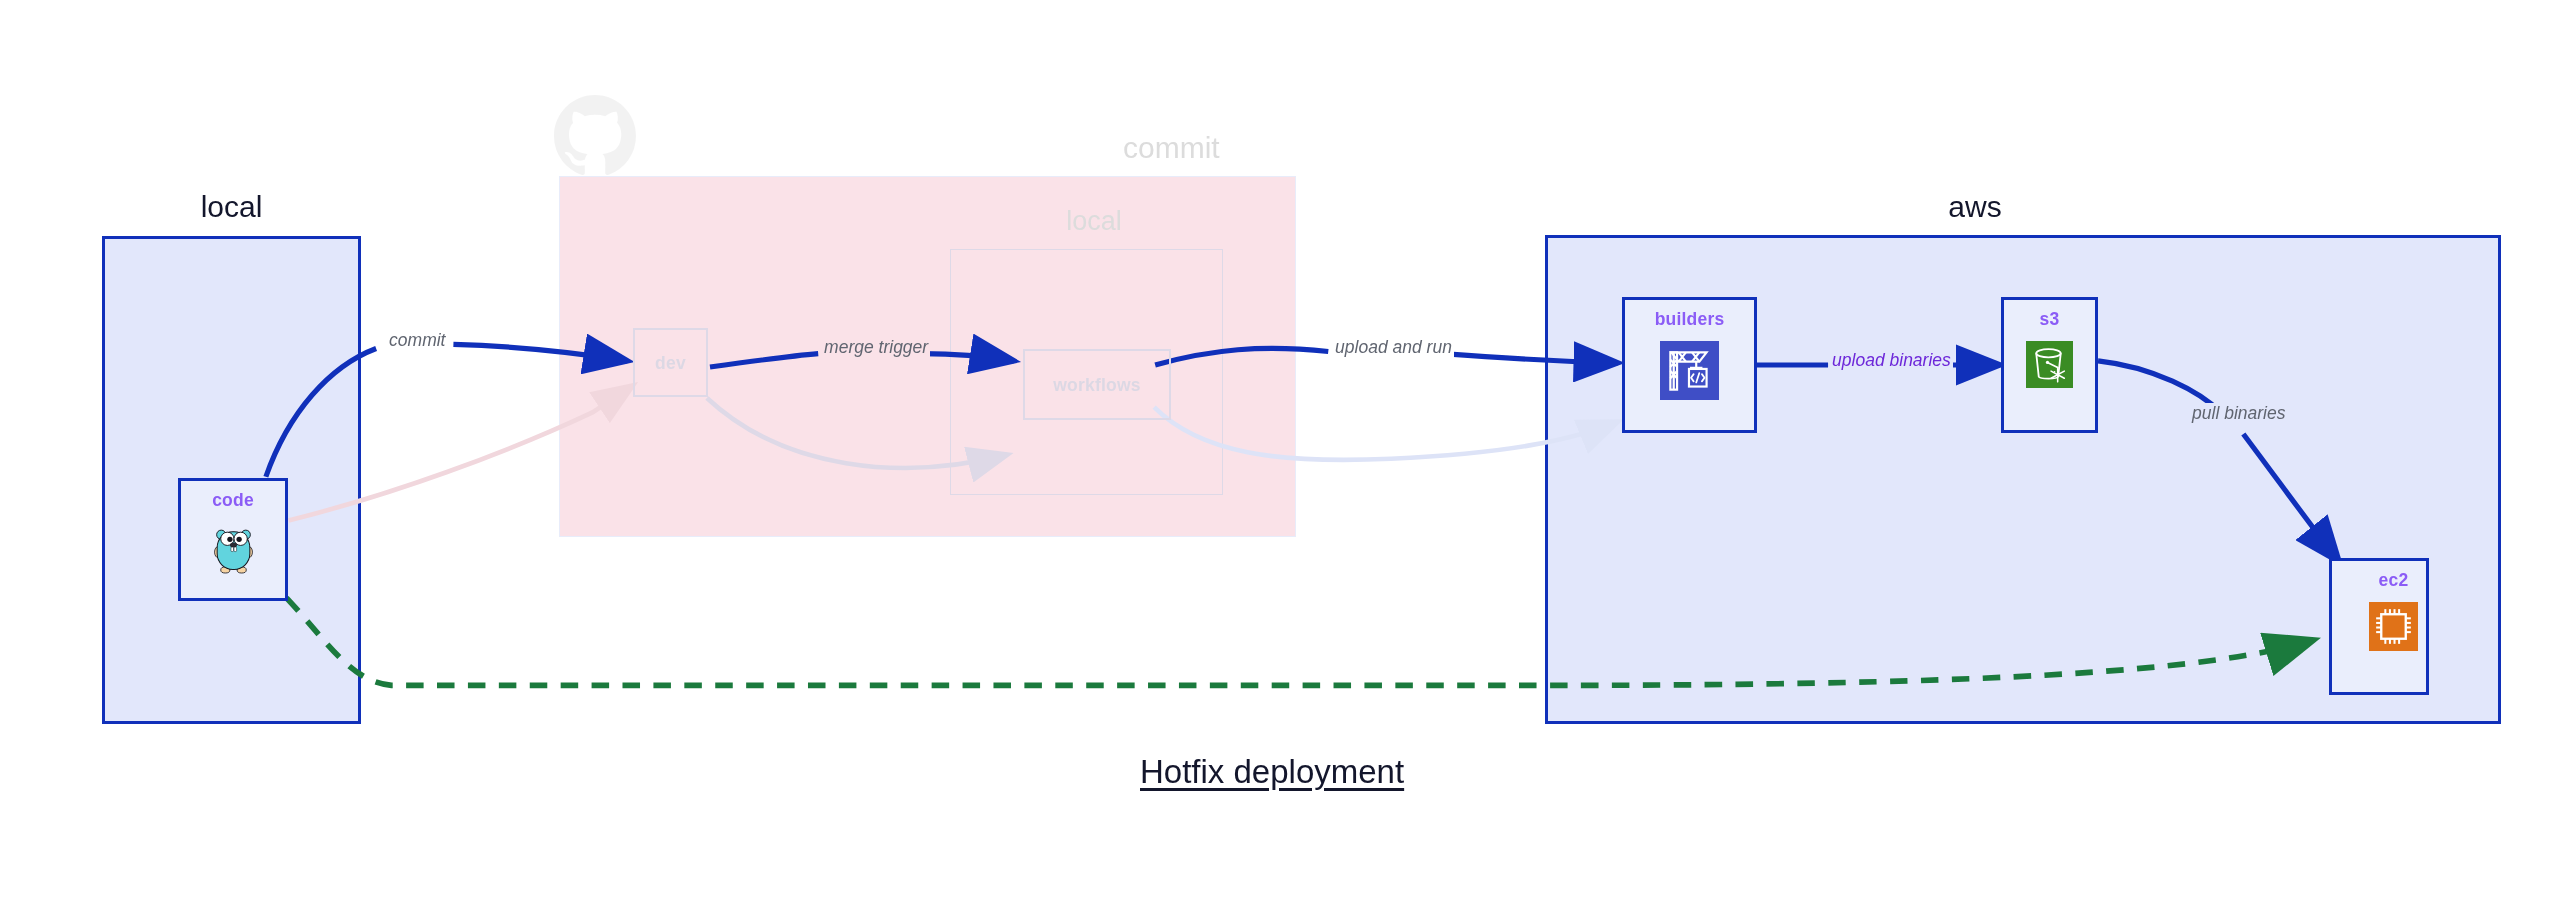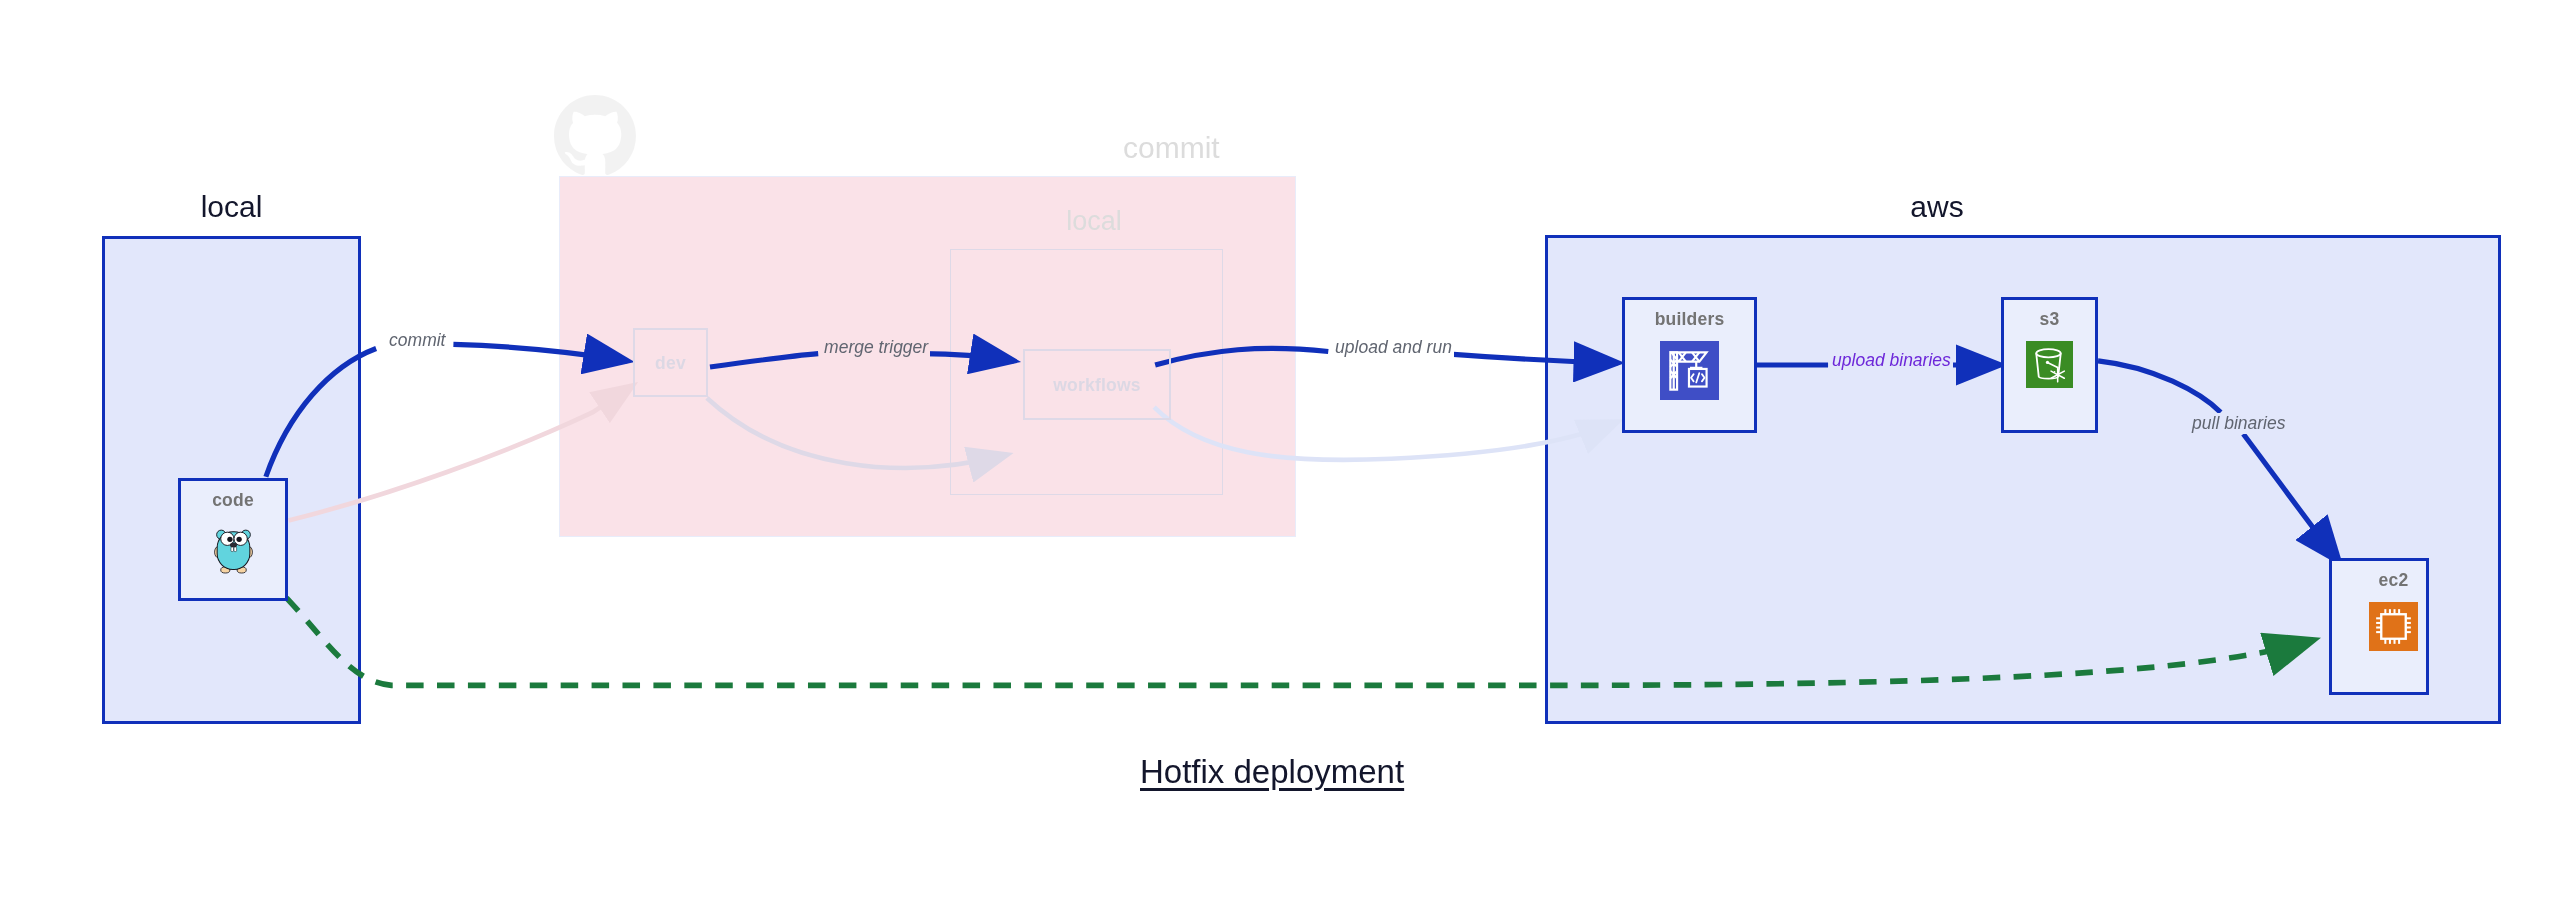--- a/index.html
+++ b/index.html
@@ -13,21 +13,21 @@
 
   .container{position:absolute;box-sizing:border-box;}
   .container.blue{background:#e2e7fb;border:3.6px solid #1030ba;}
   .container.pink{background:#fae2e8;border:1.5px solid #e8ecfa;}
   .container.inner-faded{background:transparent;border:1.5px solid #ded9e7;}
 
   .node{position:absolute;box-sizing:border-box;display:flex;flex-direction:column;align-items:center;}
   .node.solid{background:#eaeefc;border:3.6px solid #1030ba;}
   .node.faded{background:transparent;border:2.1px solid #ded9e7;}
 
-  .node-title{font-size:17.5px;font-weight:bold;color:#737373;margin-top:9.3px;letter-spacing:0.2px;}
+  .node-title{font-size:17.5px;font-weight:bold;color:#8b5cf6;margin-top:9.3px;letter-spacing:0.2px;}
   .node.faded .node-title{color:#dcd8e4;}
   .node-title.centered{width:100%;text-align:center;}
 
   .node-icon{margin-top:10.3px;}
 
   .diagram-title{position:absolute;font-size:33px;color:#13162c;text-decoration:underline;
                  text-underline-offset:5.2px;white-space:nowrap;}
 
   .gh-logo{position:absolute;opacity:.12;}
 </style>
@@ -49,21 +49,21 @@
       3.75-3.65 3.95.29.25.54.73.54 1.48 0 1.07-.01 1.93-.01 2.2 0 .21.15.46.55.38A8.01 8.01 0 0 0 16
       8c0-4.42-3.58-8-8-8z"></path>
     </svg>
   </div>
   <div class="group-label faded" style="left:1123px;top:131px;">commit</div>
   <div class="container pink" style="left:559px;top:176px;width:737px;height:361px;"></div>
 
   <div class="group-label faded" style="left:951px;top:206px;width:286px;text-align:center;font-size:27px;">local</div>
   <div class="container inner-faded" style="left:950px;top:249px;width:273px;height:246px;"></div>
 
-  <div class="group-label" style="left:1459px;top:190px;width:956px;text-align:center;">aws</div>
+  <div class="group-label" style="left:1497px;top:190px;width:956px;text-align:center;">aws</div>
   <div class="container blue" style="left:1545px;top:235px;width:956px;height:489px;"></div>
 
   <svg id="wires" viewBox="0 0 5054 1750" width="2604" height="902">
     <defs>
       <marker id="ah-blue" markerWidth="10" markerHeight="8" refX="8.6" refY="4" orient="auto" markerUnits="strokeWidth">
         <path d="M0,0 L10,4 L0,8 z" fill="#1030ba"></path>
       </marker>
       <marker id="ah-green" markerWidth="10" markerHeight="8" refX="8.6" refY="4" orient="auto" markerUnits="strokeWidth">
         <path d="M0,0 L10,4 L0,8 z" fill="#1b7a3d"></path>
       </marker>
@@ -104,21 +104,21 @@
   </svg>
 
   <div class="edge-label" style="position:absolute;left:387px;top:330px;font-size:17.5px;font-style:italic;color:#606570;
               background:#ffffff;padding:0 2.1px;">commit</div>
   <div class="edge-label" style="position:absolute;left:822px;top:337px;font-size:17.5px;font-style:italic;color:#606570;
               background:#fae2e8;padding:0 2.1px;">merge trigger</div>
   <div class="edge-label" style="position:absolute;left:1333px;top:337px;font-size:17.5px;font-style:italic;color:#606570;
               background:#ffffff;padding:0 2.1px;">upload and run</div>
   <div class="edge-label" style="position:absolute;left:1830px;top:350px;font-size:17.5px;font-style:italic;color:#6d28d9;
               background:#e2e7fb;padding:0 2.1px;">upload binaries</div>
-  <div class="edge-label" style="position:absolute;left:2189px;top:413px;font-size:17.5px;font-style:italic;color:#606570;
+  <div class="edge-label" style="position:absolute;left:2189px;top:403px;font-size:17.5px;font-style:italic;color:#606570;
               background:#e2e7fb;padding:0 3.1px;">pull binaries</div>
 
   <div class="node solid" style="left:178px;top:478px;width:110px;height:123px;">
     <div class="node-title centered">code</div>
     <div class="node-icon">
       <svg width="47" height="52" viewBox="0 0 92 100">
         <ellipse cx="16" cy="58" rx="7" ry="11" fill="#f6d3a3" stroke="#16161d" stroke-width="1.6"></ellipse>
         <ellipse cx="76" cy="58" rx="7" ry="11" fill="#f6d3a3" stroke="#16161d" stroke-width="1.6"></ellipse>
         <ellipse cx="30" cy="93" rx="9" ry="6" fill="#f6d3a3" stroke="#16161d" stroke-width="1.6"></ellipse>
         <ellipse cx="62" cy="93" rx="9" ry="6" fill="#f6d3a3" stroke="#16161d" stroke-width="1.6"></ellipse>

